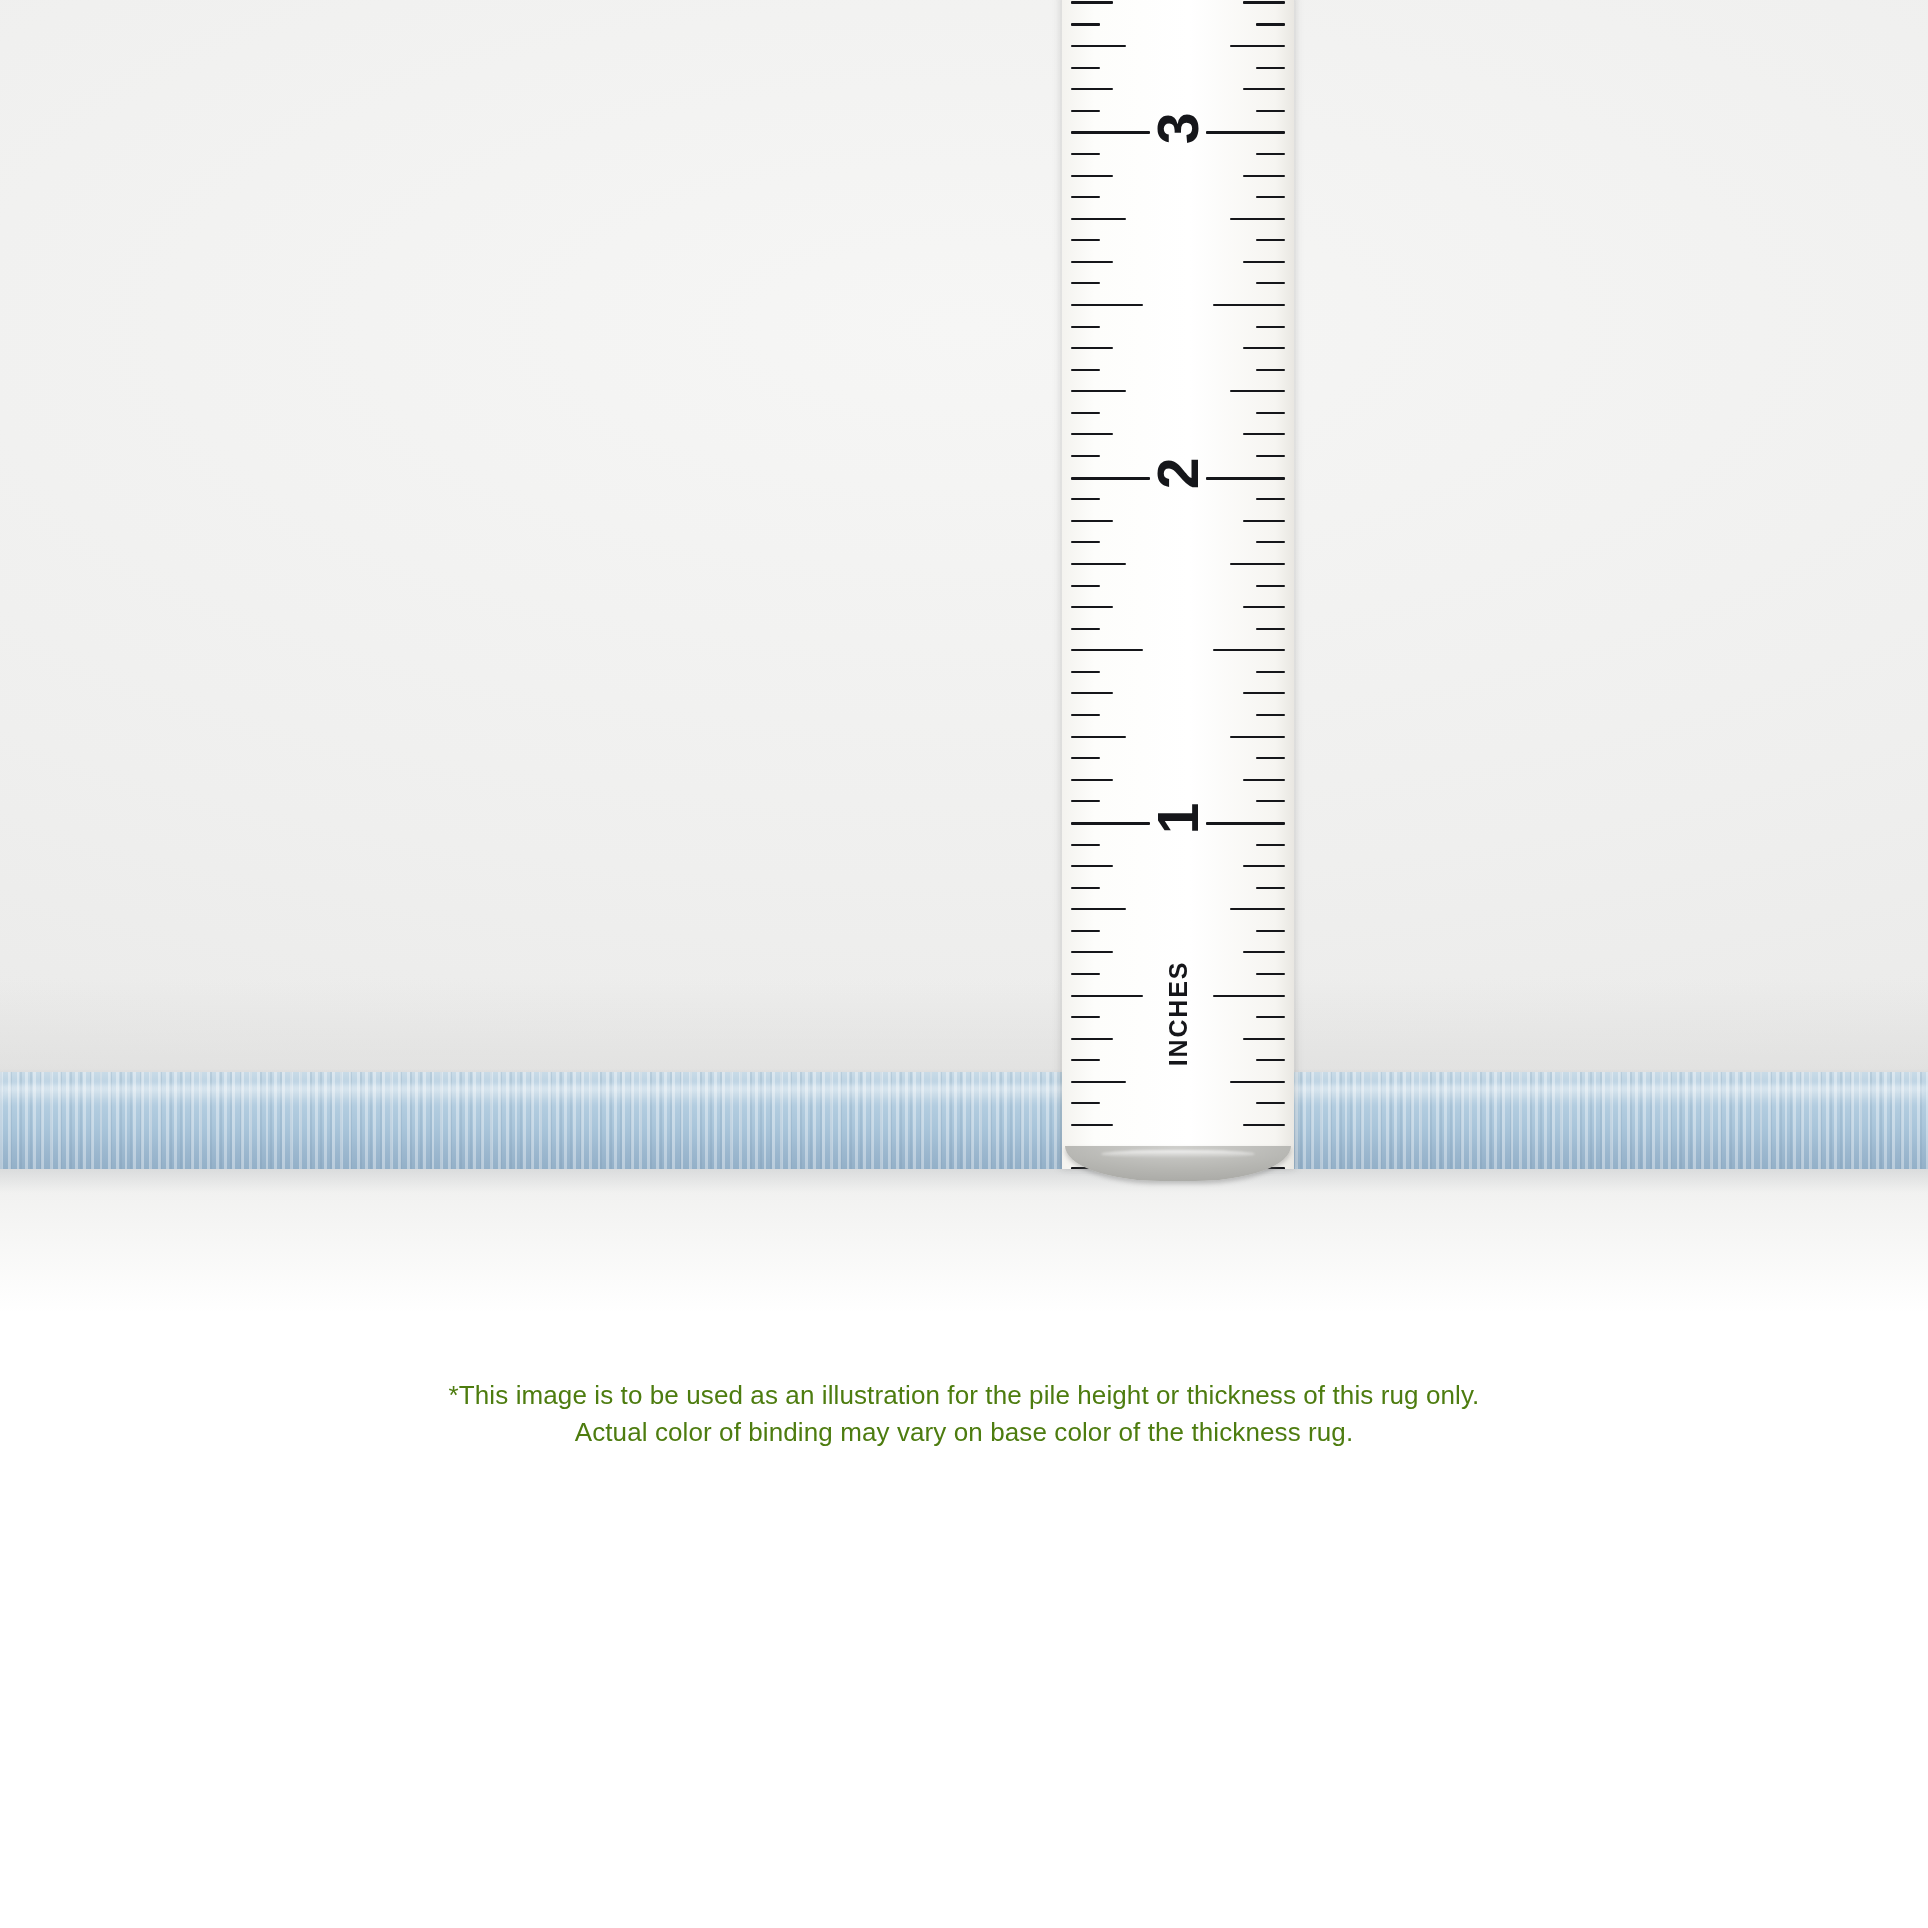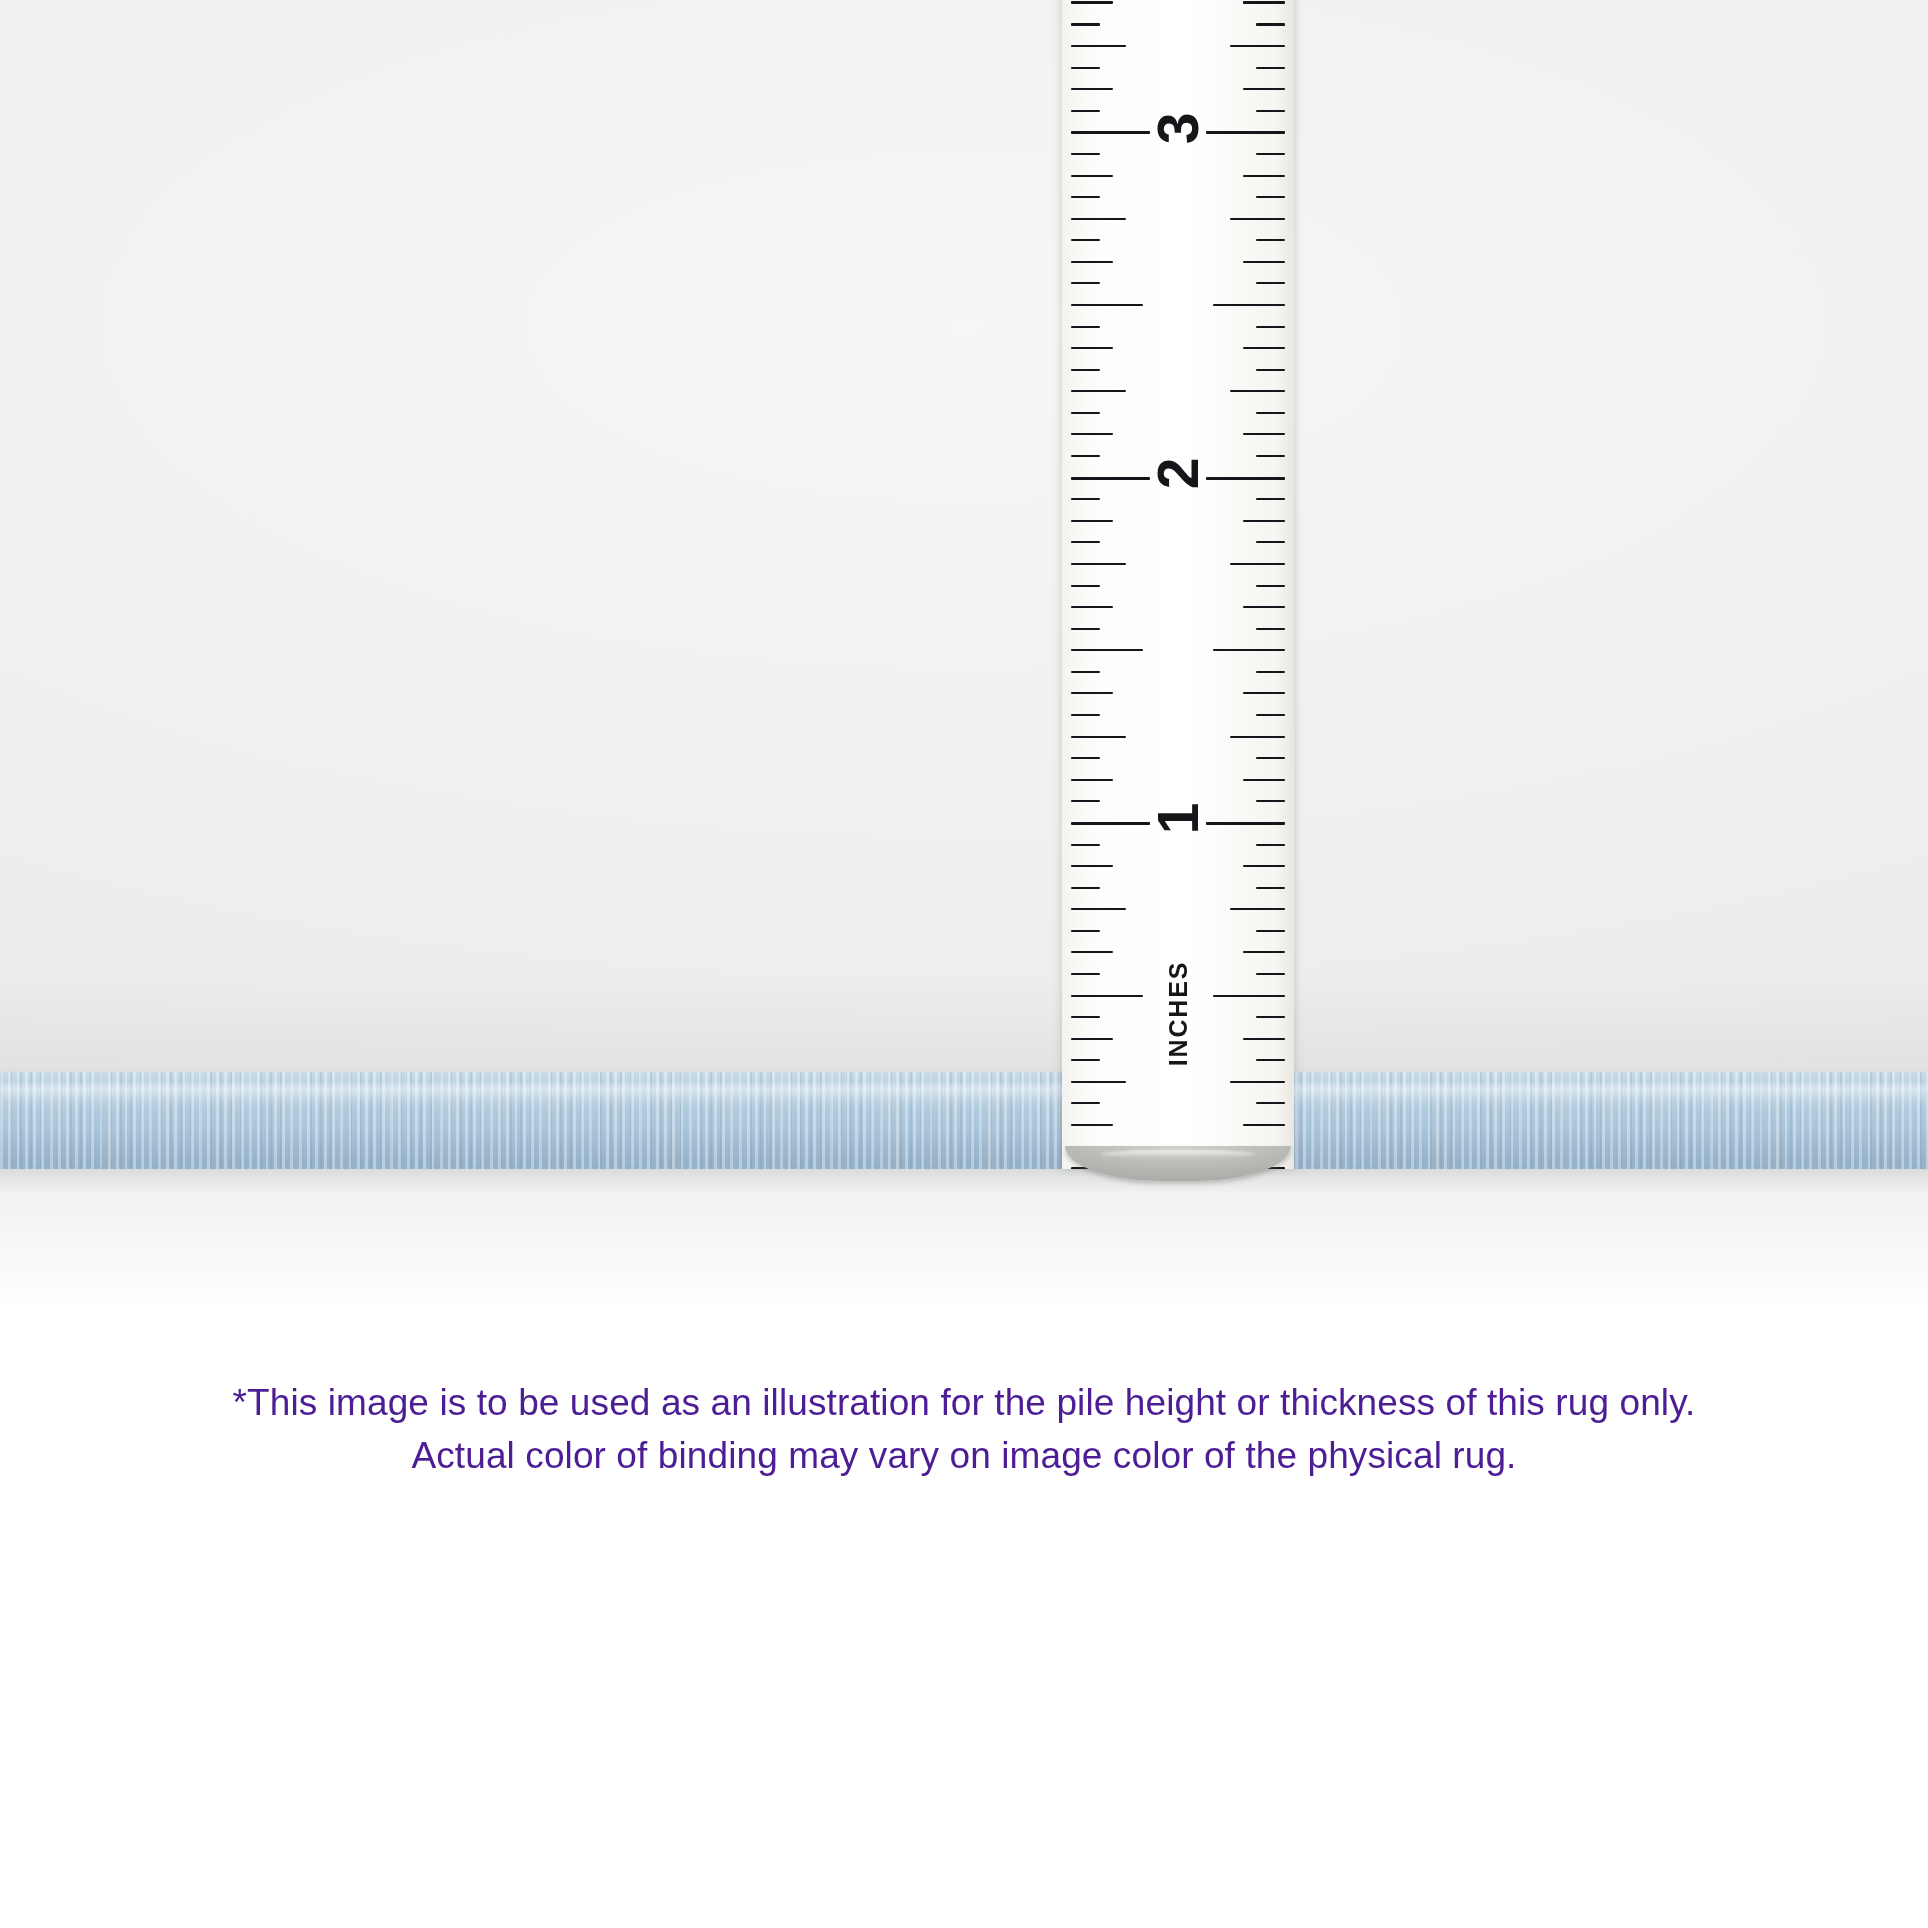--- a/index.html
+++ b/index.html
@@ -168,23 +168,23 @@
     filter: blur(0.9px);
   }
 
   
   .caption {
     position: absolute;
     left: 0;
     top: 1377px;
     width: 1928px;
     text-align: center;
-    color: #4c1d95;
+    color: #4d7c0f;
     font-family: "Liberation Sans", sans-serif;
-    font-size: 37px;
+    font-size: 26px;
     line-height: 1.42;
     letter-spacing: 0.1px;
   }
   .caption .line { display: block; }
 </style>
 </head>
 <body>
 
 <div class="scene">
 
@@ -316,17 +316,17 @@
         <div class="num" style="left: 89px; top: 105px; width: 55px; text-align: center;">3</div>
         <div class="inches-label" style="left: 52px; top: 1004px; width: 129px; text-align: center;">INCHES</div>
       </div>
     <div class="ruler-tip">
       <div class="tip-hl"></div>
     </div>
   </div>
 
   <div class="caption">
     <span class="line">*This image is to be used as an illustration for the pile height or thickness of this rug only.</span>
-    <span class="line">Actual color of binding may vary on image color of the physical rug.</span>
+    <span class="line">Actual color of binding may vary on base color of the thickness rug.</span>
   </div>
 
 </div>
 
 
 </body></html>

